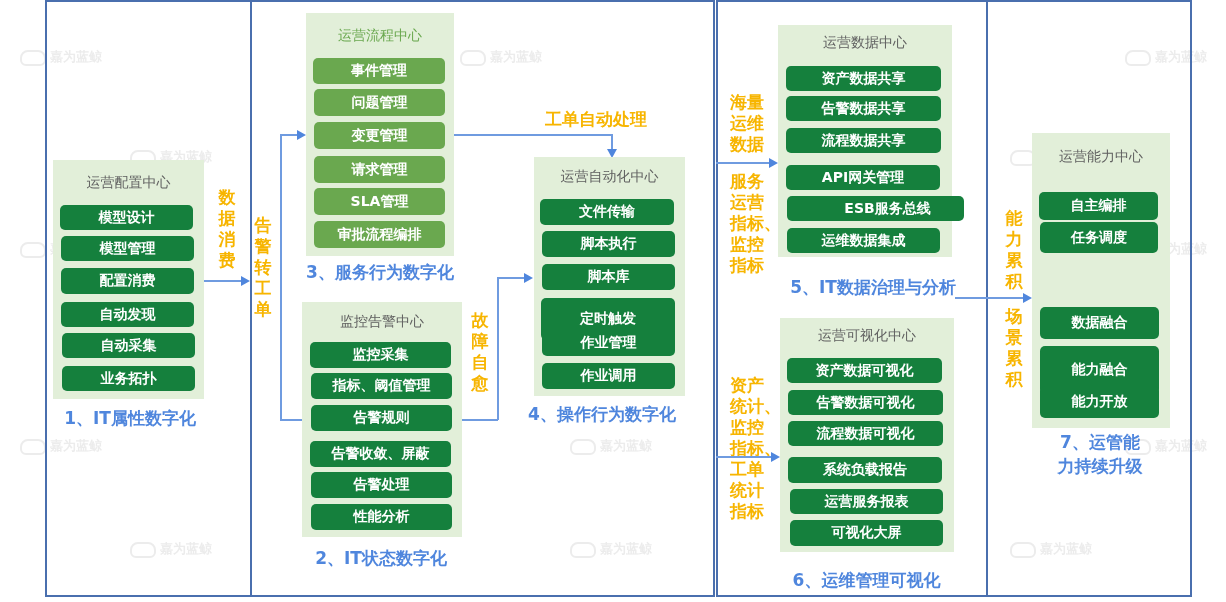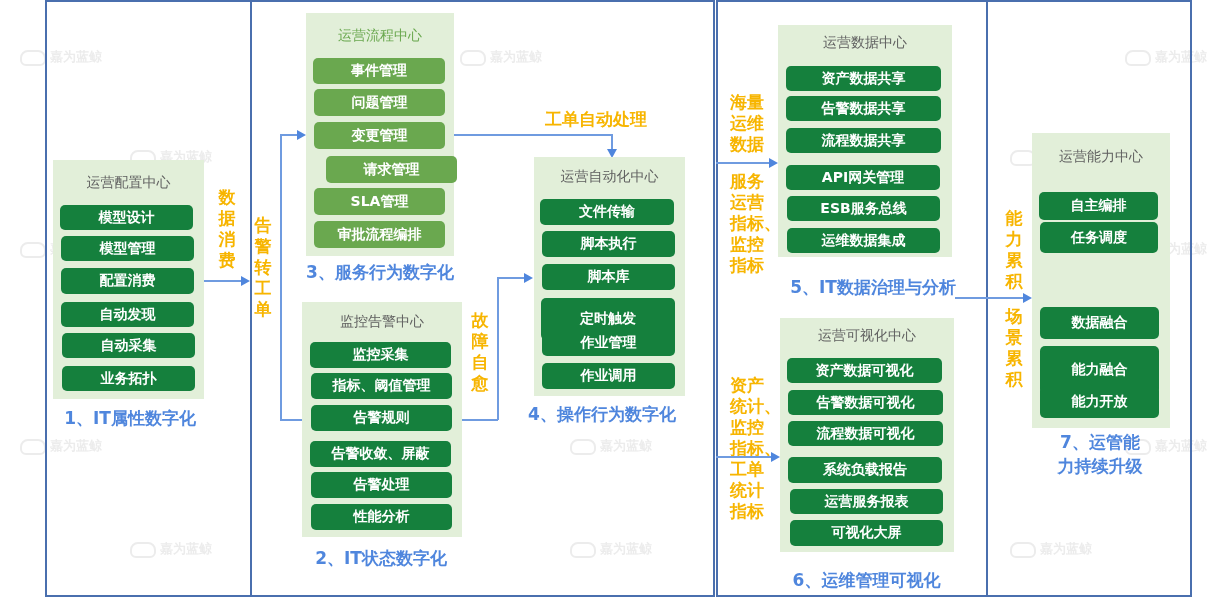--- a/index.html
+++ b/index.html
@@ -72,21 +72,21 @@
 <div class="line" style="left:280px;top:134px;width:1.5px;height:286px;"></div>
 <div class="line" style="left:280px;top:134px;width:18px;height:1.5px;"></div>
 <div class="arrow-r" style="left:297px;top:130px;"></div>
 <div class="line" style="left:280px;top:419px;width:22px;height:1.5px;"></div>
 
 <div class="panel" style="left:306px;top:13px;width:148px;height:243px;">
   <div class="panel-title green" style="top:14px;">运营流程中心</div>
   <div class="item green" style="left:7px;top:45px;width:132px;height:26px;">事件管理</div>
   <div class="item green" style="left:8px;top:76px;width:131px;height:27px;">问题管理</div>
   <div class="item green" style="left:8px;top:109px;width:131px;height:27px;">变更管理</div>
-  <div class="item green" style="left:20px;top:143px;width:131px;height:27px;">请求管理</div>
+  <div class="item green" style="left:8px;top:143px;width:131px;height:27px;">请求管理</div>
   <div class="item green" style="left:8px;top:175px;width:131px;height:27px;">SLA管理</div>
   <div class="item green" style="left:8px;top:208px;width:131px;height:27px;">审批流程编排</div>
 </div>
 <div class="section-title" style="left:300px;top:261px;width:160px;">3、服务行为数字化</div>
 
 <div class="panel" style="left:302px;top:302px;width:160px;height:235px;">
   <div class="panel-title" style="top:11px;">监控告警中心</div>
   <div class="item gray" style="left:8px;top:40px;width:141px;height:26px;">监控采集</div>
   <div class="item gray" style="left:9px;top:71px;width:141px;height:26px;">指标、阈值管理</div>
   <div class="item gray" style="left:9px;top:103px;width:141px;height:26px;">告警规则</div>
@@ -132,21 +132,21 @@
   <div>监控</div>
   <div>指标</div>
 </div>
 
 <div class="panel" style="left:778px;top:25px;width:174px;height:232px;">
   <div class="panel-title" style="top:9px;">运营数据中心</div>
   <div class="item gray" style="left:8px;top:41px;width:155px;height:25px;">资产数据共享</div>
   <div class="item gray" style="left:8px;top:71px;width:155px;height:25px;">告警数据共享</div>
   <div class="item gray" style="left:8px;top:103px;width:155px;height:25px;">流程数据共享</div>
   <div class="item gray" style="left:8px;top:140px;width:154px;height:25px;">API网关管理</div>
-  <div class="item gray" style="left:9px;top:171px;width:153px;height:25px;">ESB服务总线</div>
+  <div class="item gray" style="left:9px;top:171px;width:153px;height:25px;padding-left:24px;">ESB服务总线</div>
   <div class="item gray" style="left:9px;top:203px;width:153px;height:25px;">运维数据集成</div>
 </div>
 <div class="section-title" style="left:784px;top:276px;width:178px;">5、IT数据治理与分析</div>
 
 <div class="line" style="left:955px;top:297px;width:69px;height:1.5px;"></div>
 <div class="arrow-r" style="left:1023px;top:293px;"></div>
 
 <div class="orange" style="left:730px;top:375px;width:50px;white-space:nowrap;">
   <div>资产</div>
   <div>统计、</div>

